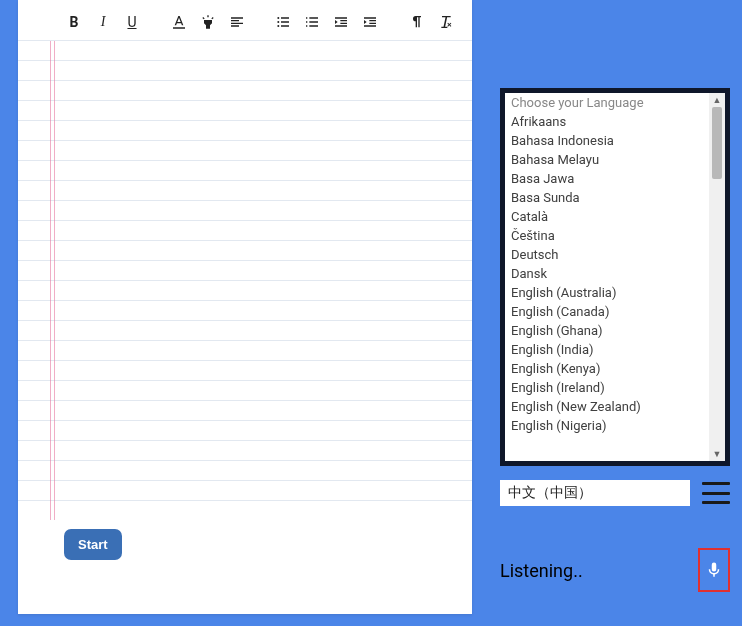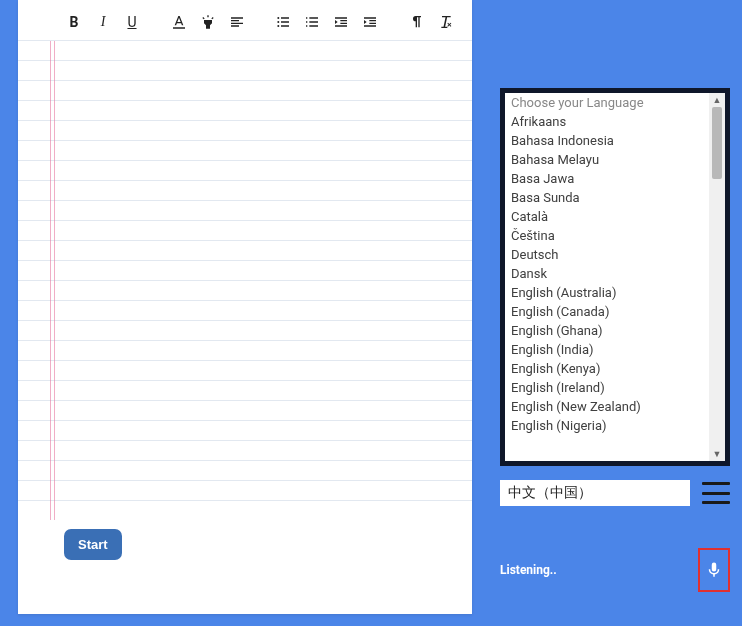--- a/index.html
+++ b/index.html
@@ -174,23 +174,23 @@
   border-radius: 1px;
 }
 .status-row {
   margin-top: 42px;
   width: 230px;
   display: flex;
   align-items: center;
   justify-content: space-between;
 }
 .status-text {
-  color: #ffffff;
-  font-weight: 700;
-  font-size: 12px;
+  color: #000000;
+  font-weight: 400;
+  font-size: 18px;
 }
 .mic-button {
   width: 32px;
   height: 44px;
   border: 2px solid #e03030;
   background: transparent;
   display: flex;
   align-items: center;
   justify-content: center;
   cursor: pointer;

